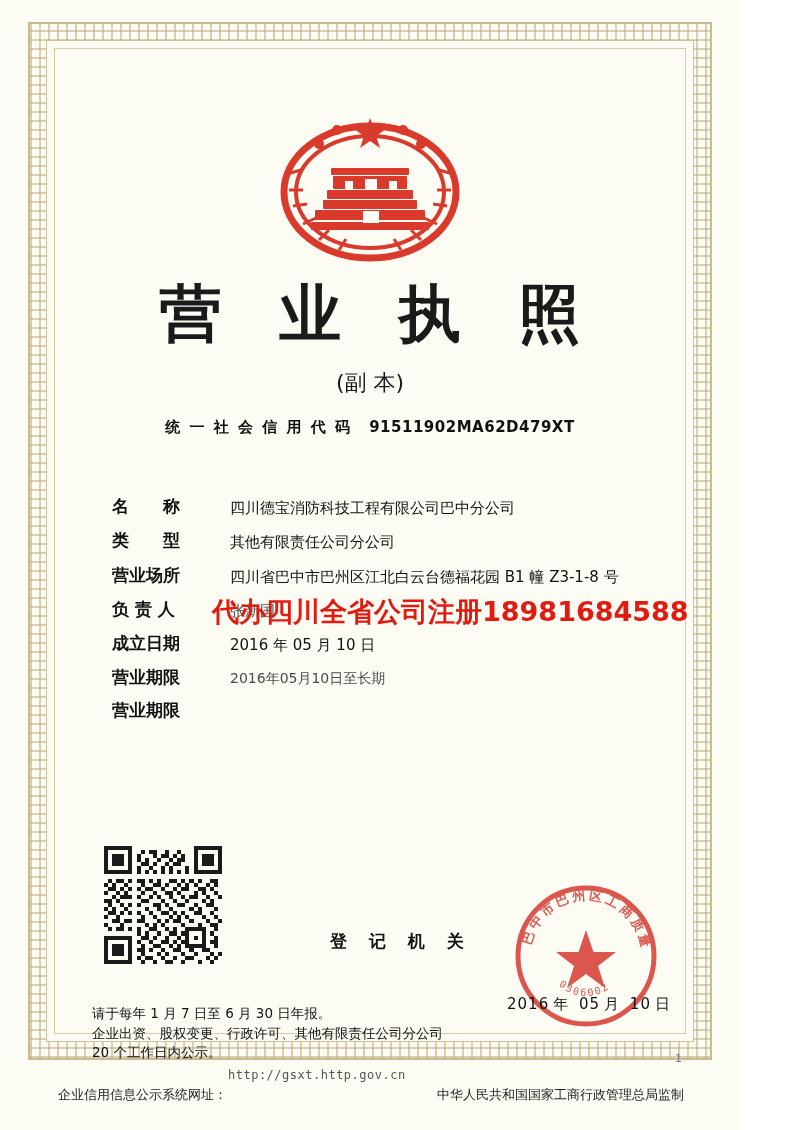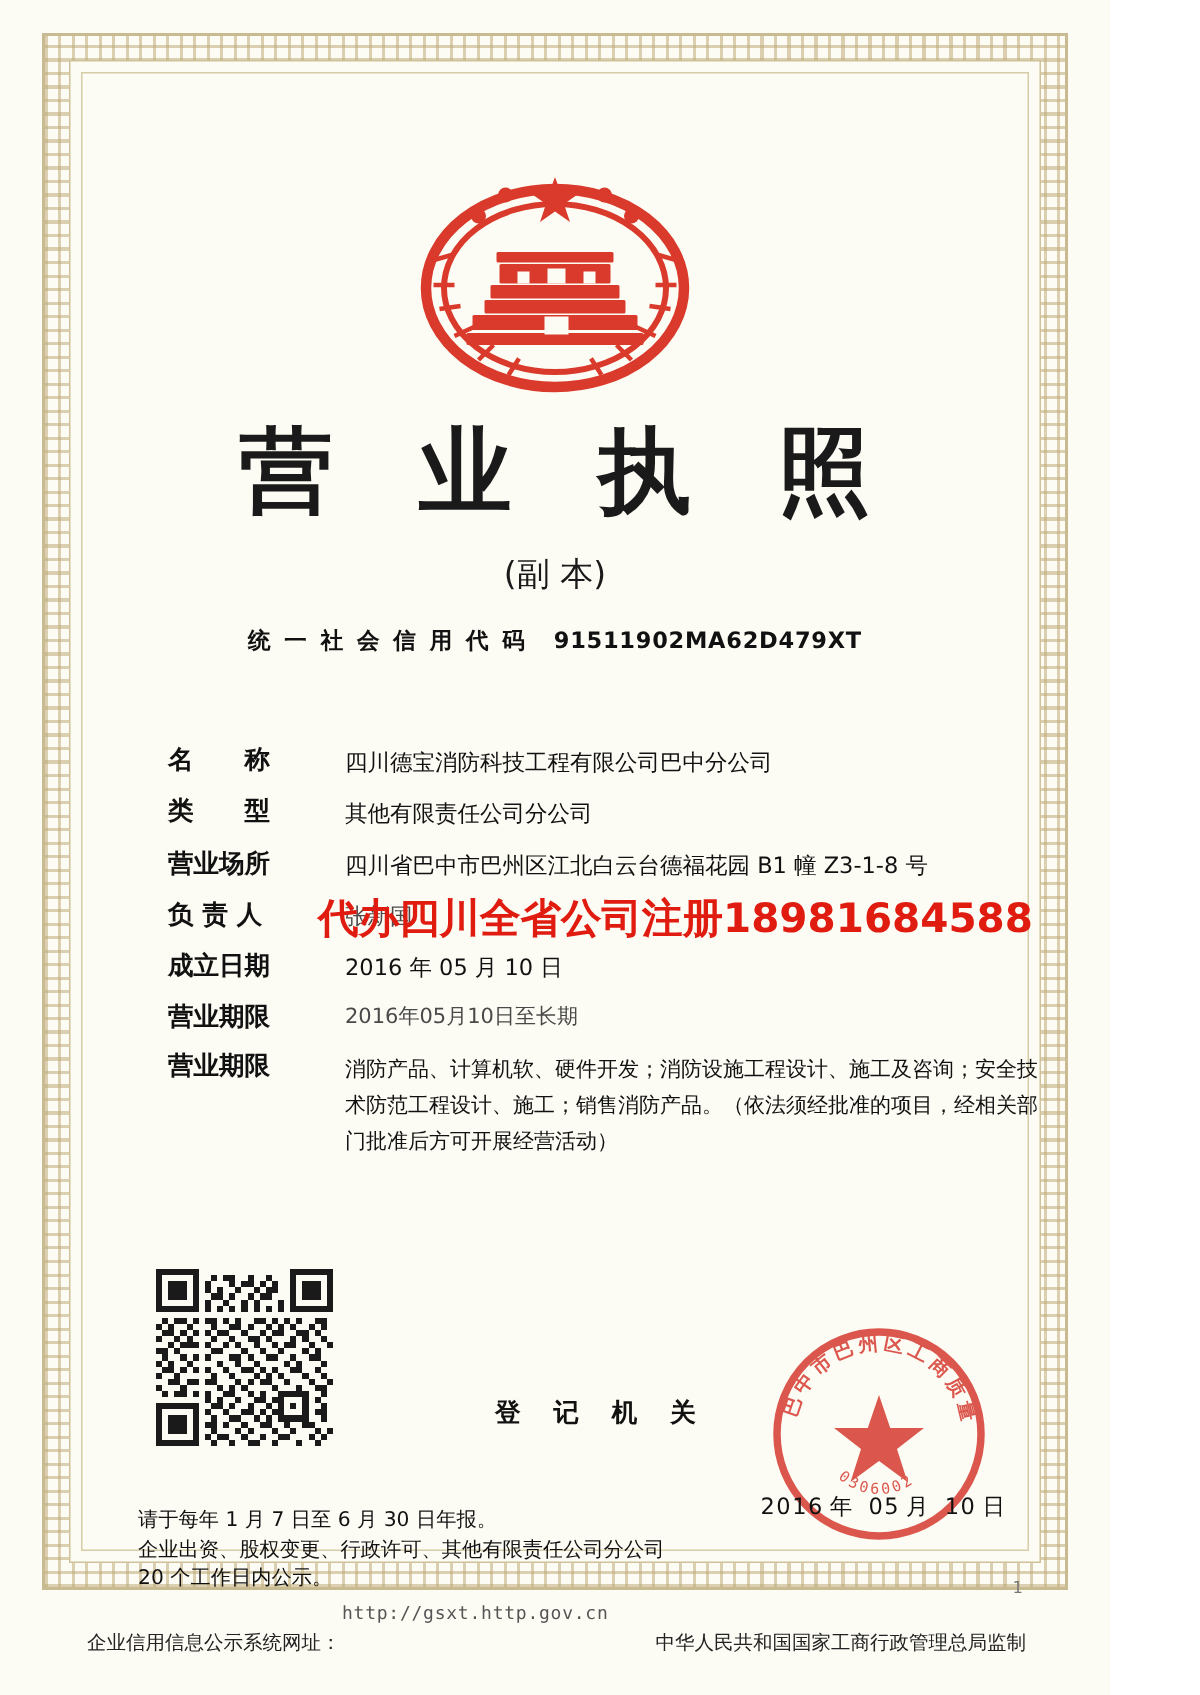--- a/index.html
+++ b/index.html
@@ -310,21 +310,20 @@
     <div class="field">
       <div class="lbl">成立日期</div>
       <div class="val">2016 年 05 月 10 日</div>
     </div>
     <div class="field">
       <div class="lbl">营业期限</div>
       <div class="val small fuzzy">2016年05月10日至长期</div>
     </div>
     <div class="field">
       <div class="lbl">营业期限</div>
-      <div class="val scope">消防产品、计算机软、硬件开发；消防设施工程设计、施工及咨询；安全技术防范工程设计、施工；销售消防产品。（依法须经批准的项目，经相关部门批准后方可开展经营活动）</div>
     </div>
   </div>
 
   <div class="watermark">代办四川全省公司注册18981684588</div>
 
   <div class="qr">
     <svg viewBox="0 0 29 29" width="118" height="118" shape-rendering="crispEdges">
       <rect width="29" height="29" fill="#fdfcf4"></rect>
       <g fill="#1a1a1a">
 

